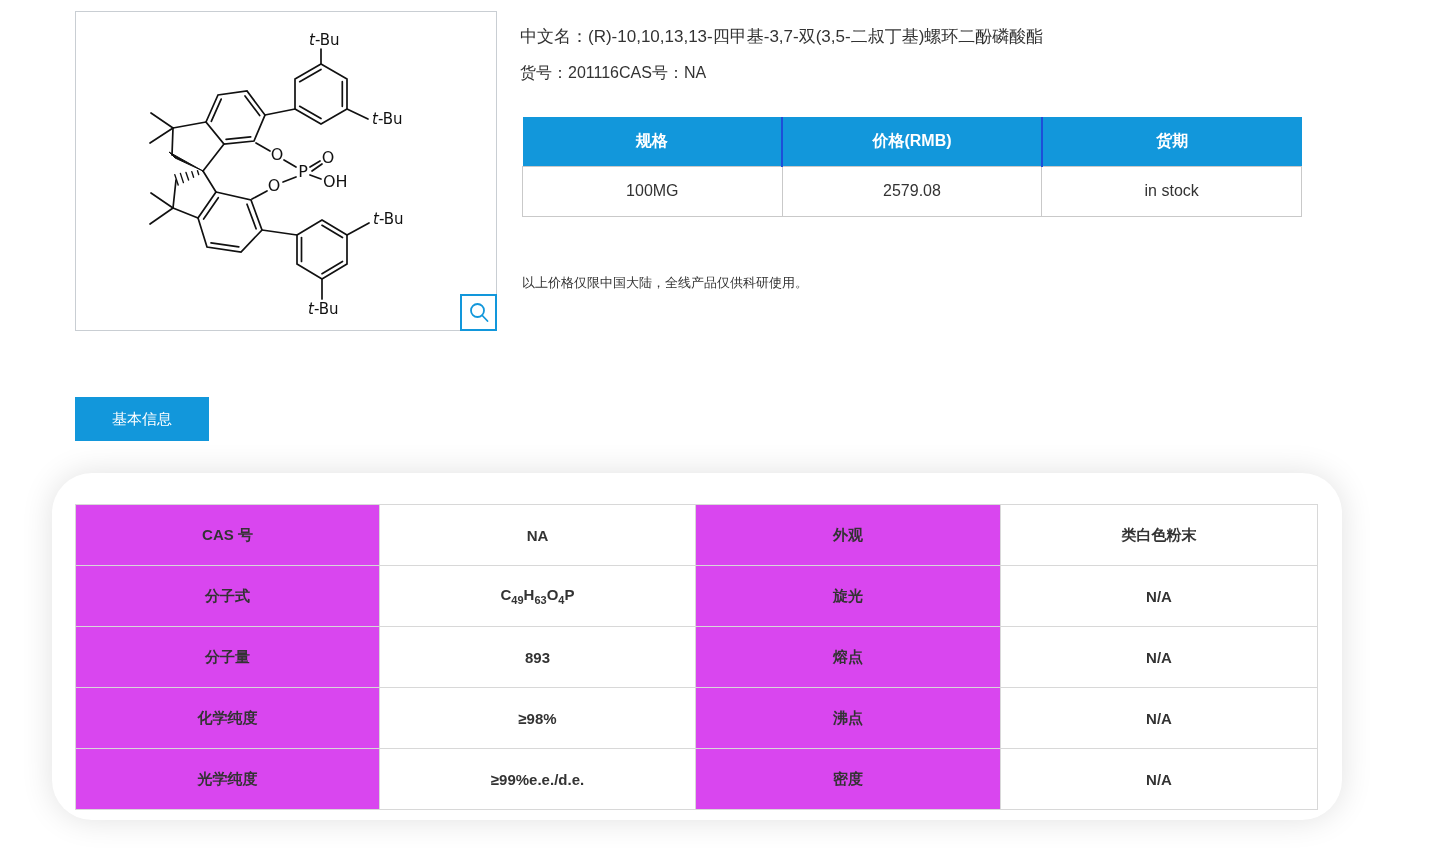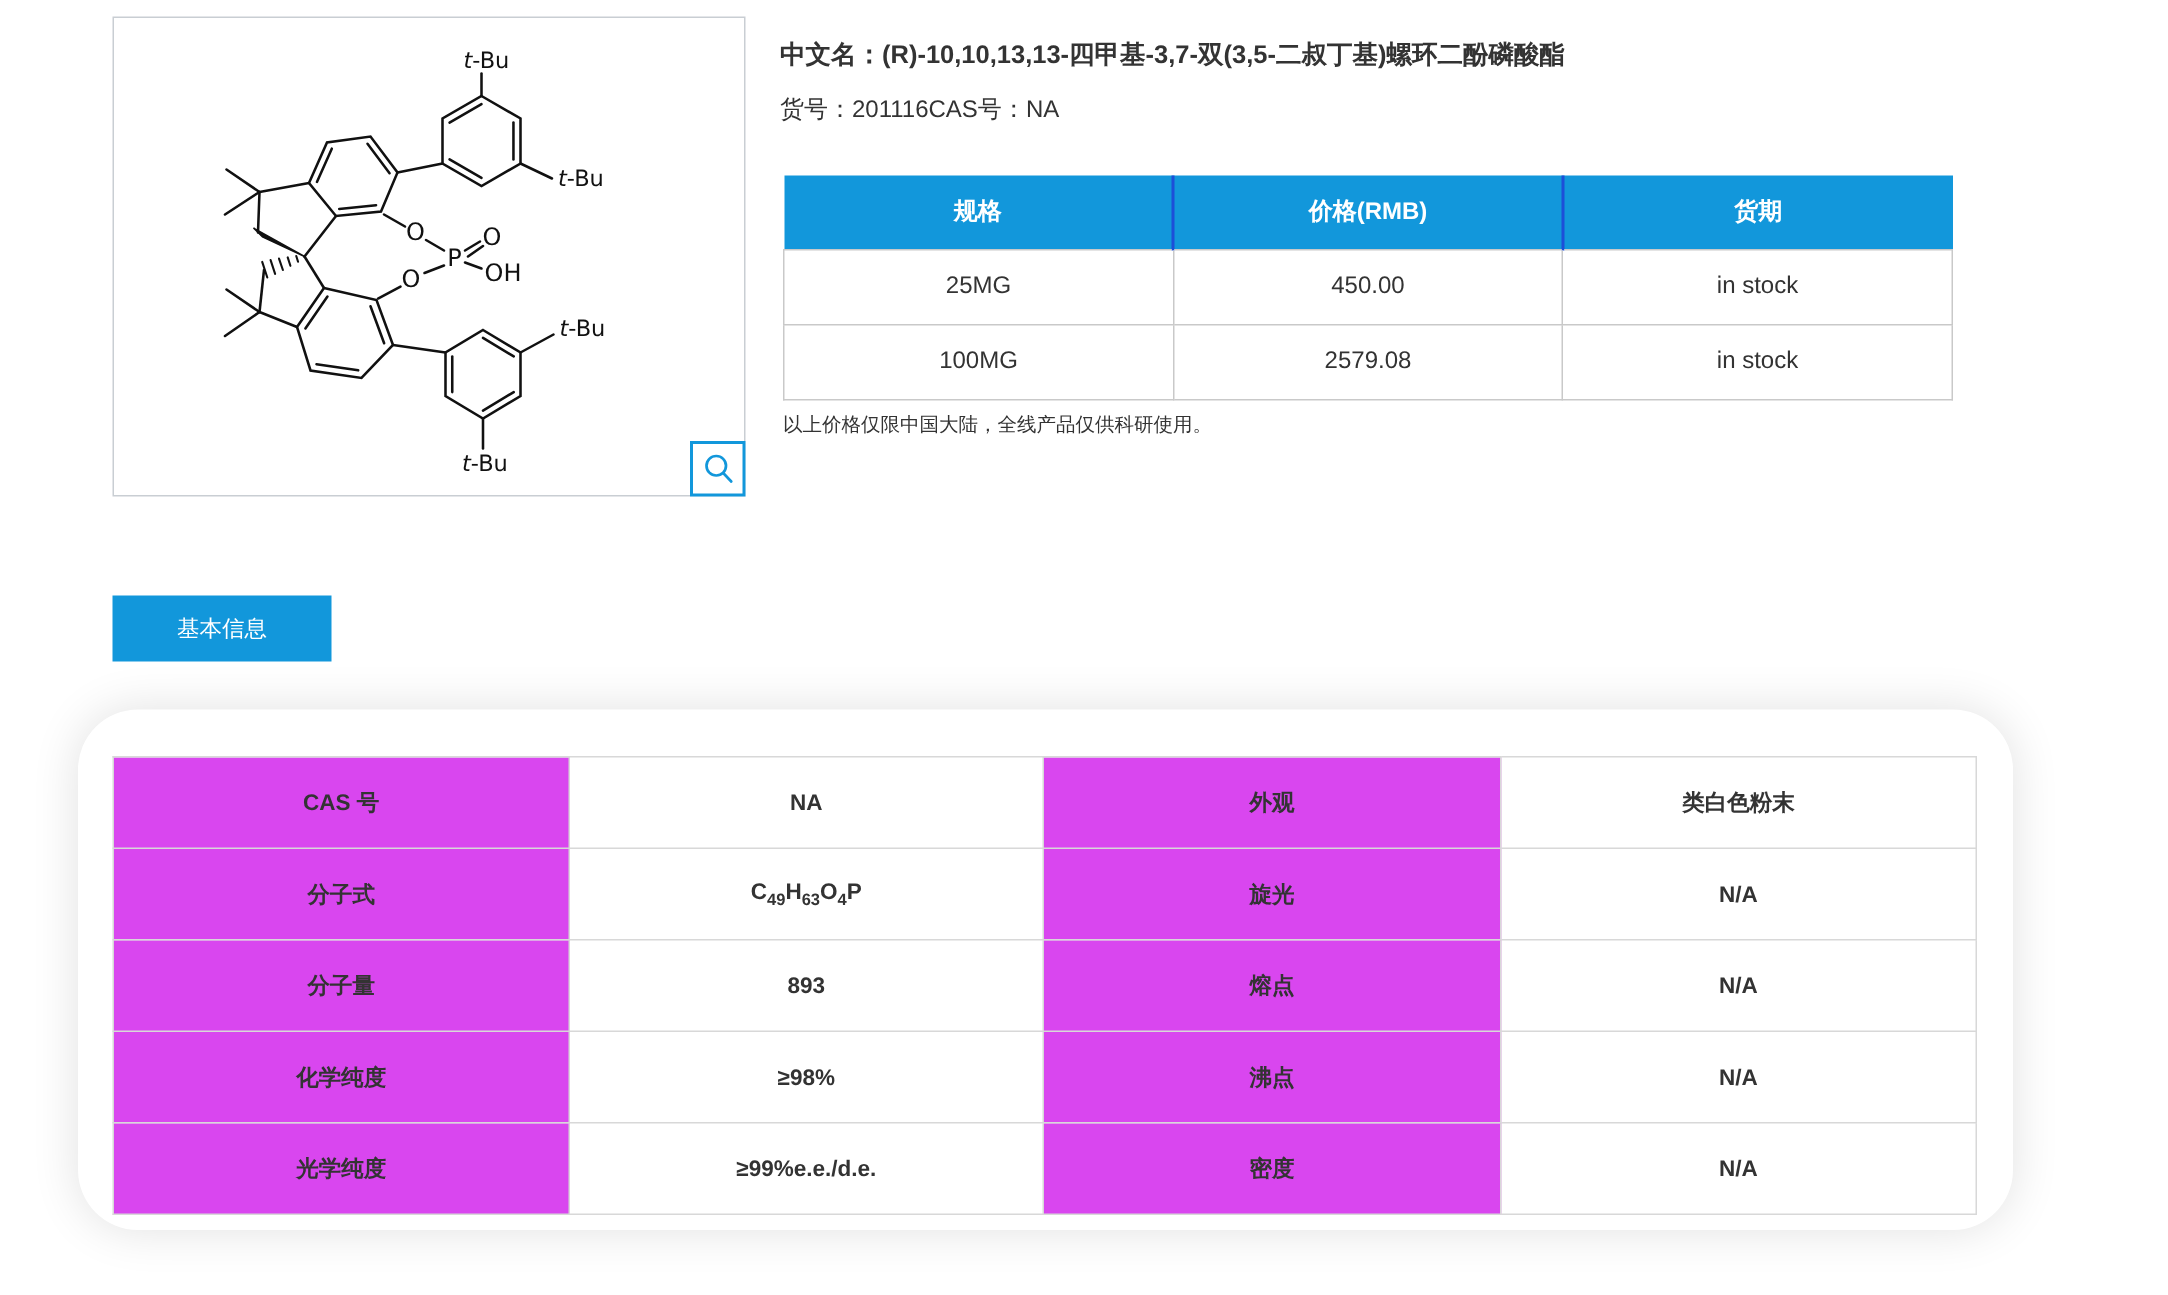--- a/index.html
+++ b/index.html
@@ -15,36 +15,36 @@
   .mol polygon { fill:#111; stroke:#111; }
   .mol .hash { stroke-width:1.4; }
   .mol text { fill:#111; font-size:16px; font-family:"DejaVu Sans",sans-serif; }
   .mol text.tbu { font-size:15px; }
   .mol .it { font-style:italic; }
   .zoom-btn { position:absolute; right:-1px; bottom:-1px; width:37px; height:37px;
               background:#fff; border:2px solid #1297db; display:flex; align-items:center;
               justify-content:center; cursor:pointer; padding:0; }
 
   
-  .title { position:absolute; left:520px; top:25px; font-size:17px; color:#333;font-weight:bold; }
+  .title { position:absolute; left:520px; top:25px; font-size:17px; color:#333; }
   .codes { position:absolute; left:520px; top:63px; font-size:16px; color:#333; }
   .codes .block2 { }
 
   
   .price-table { position:absolute; left:522px; top:117px; width:780px;
                  border-collapse:collapse; table-layout:fixed; }
   .price-table th { background:#1297db; color:#fff; font-size:16px; font-weight:700;
                     height:49px; text-align:center; border-left:2px solid #1d4ed8; }
   .price-table th:first-child { border-left:none; }
   .price-table td { height:50px; text-align:center; font-size:16px; color:#333;
                     background:#fff; border:1px solid #c9c9c9; }
   .note { position:absolute; left:522px; top:274px; font-size:13px; color:#333; }
 
   
-  .tab-btn { position:absolute; left:75px; top:397px; width:146px; height:44px;
+  .tab-btn { position:absolute; left:75px; top:397px; width:134px; height:44px;
              background:#1297db; color:#fff; font-size:15px; display:flex;
              align-items:center; justify-content:center; cursor:pointer; }
 
   
   .card { position:absolute; left:52px; top:473px; width:1290px; height:347px;
           background:#fff; border-radius:40px; box-shadow:0 0 32px rgba(0,0,0,0.12); }
   .basic-table { position:absolute; left:75px; top:504px; width:1242px;
                  border-collapse:collapse; table-layout:fixed; }
   .basic-table td { height:61px; text-align:center; font-size:15px; font-weight:700;
                     color:#333; border:1px solid #d8d8d8; }
@@ -141,25 +141,20 @@
   <table class="price-table">
     <thead>
       <tr>
         <th>规格</th>
         <th>价格(RMB)</th>
         <th>货期</th>
       </tr>
     </thead>
     <tbody>
       <tr>
-        <td>25MG</td>
-        <td>450.00</td>
-        <td>in stock</td>
-      </tr>
-      <tr>
         <td>100MG</td>
         <td>2579.08</td>
         <td>in stock</td>
       </tr>
     </tbody>
   </table>
   <div class="note">以上价格仅限中国大陆，全线产品仅供科研使用。</div>
 
   <div class="tab-btn">基本信息</div>
 

